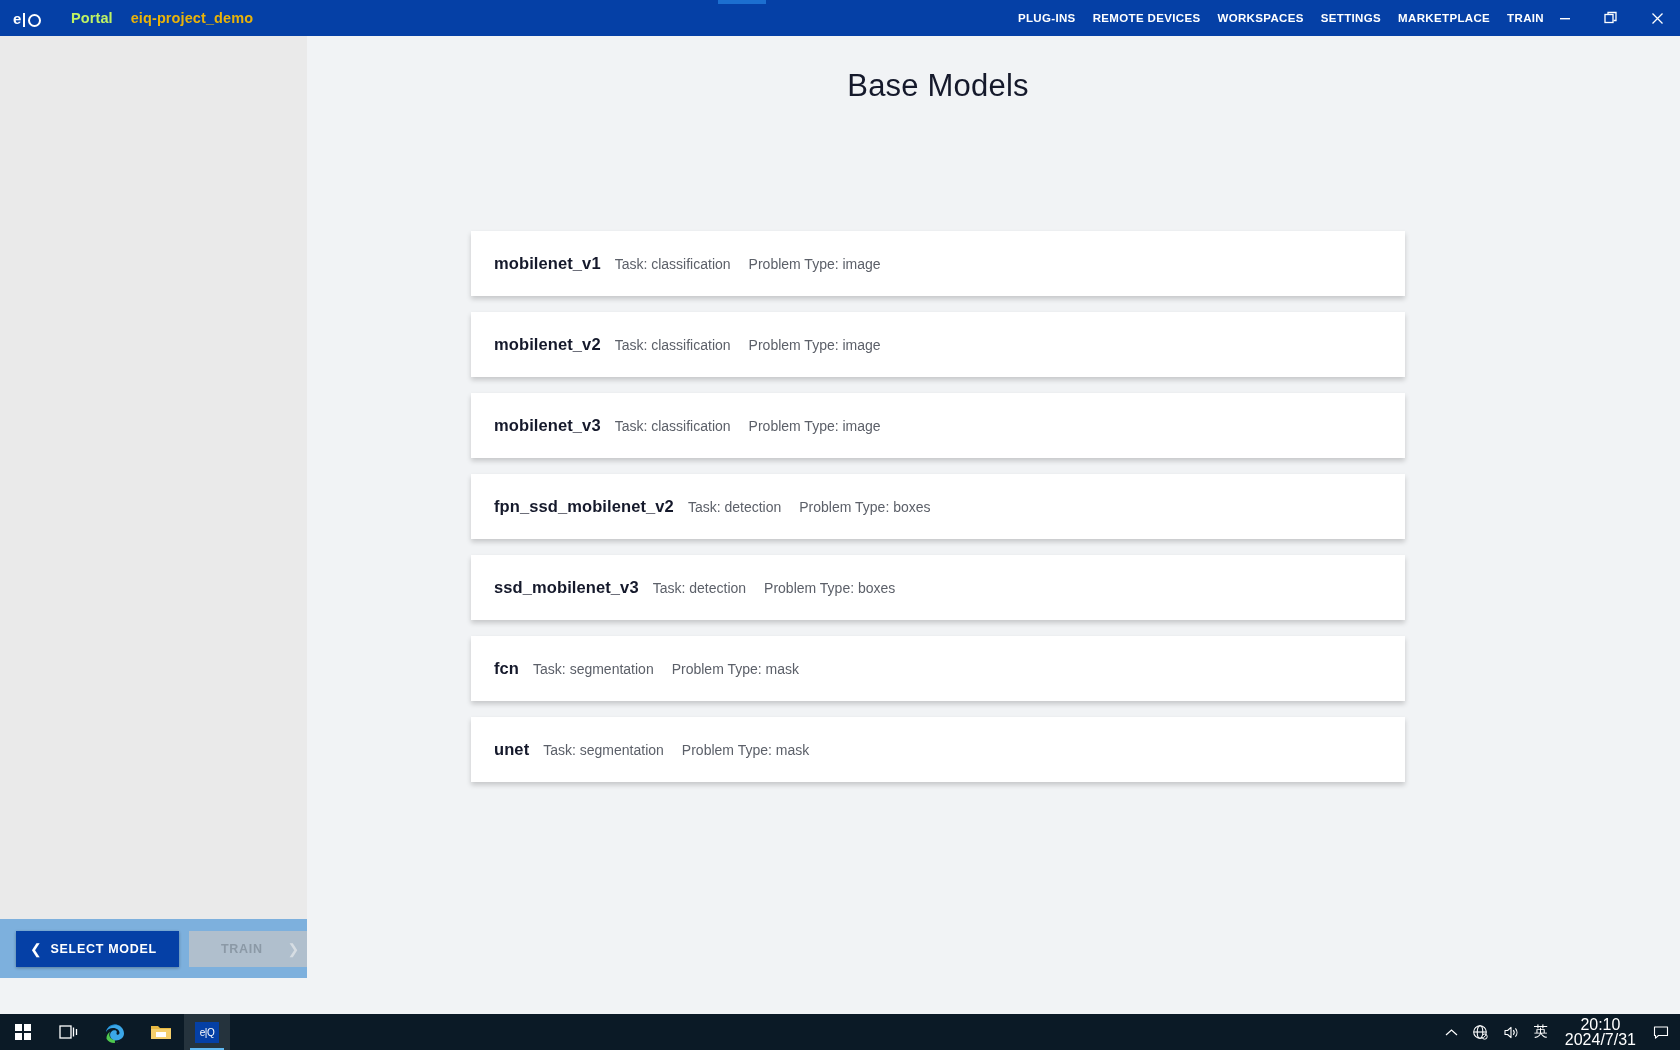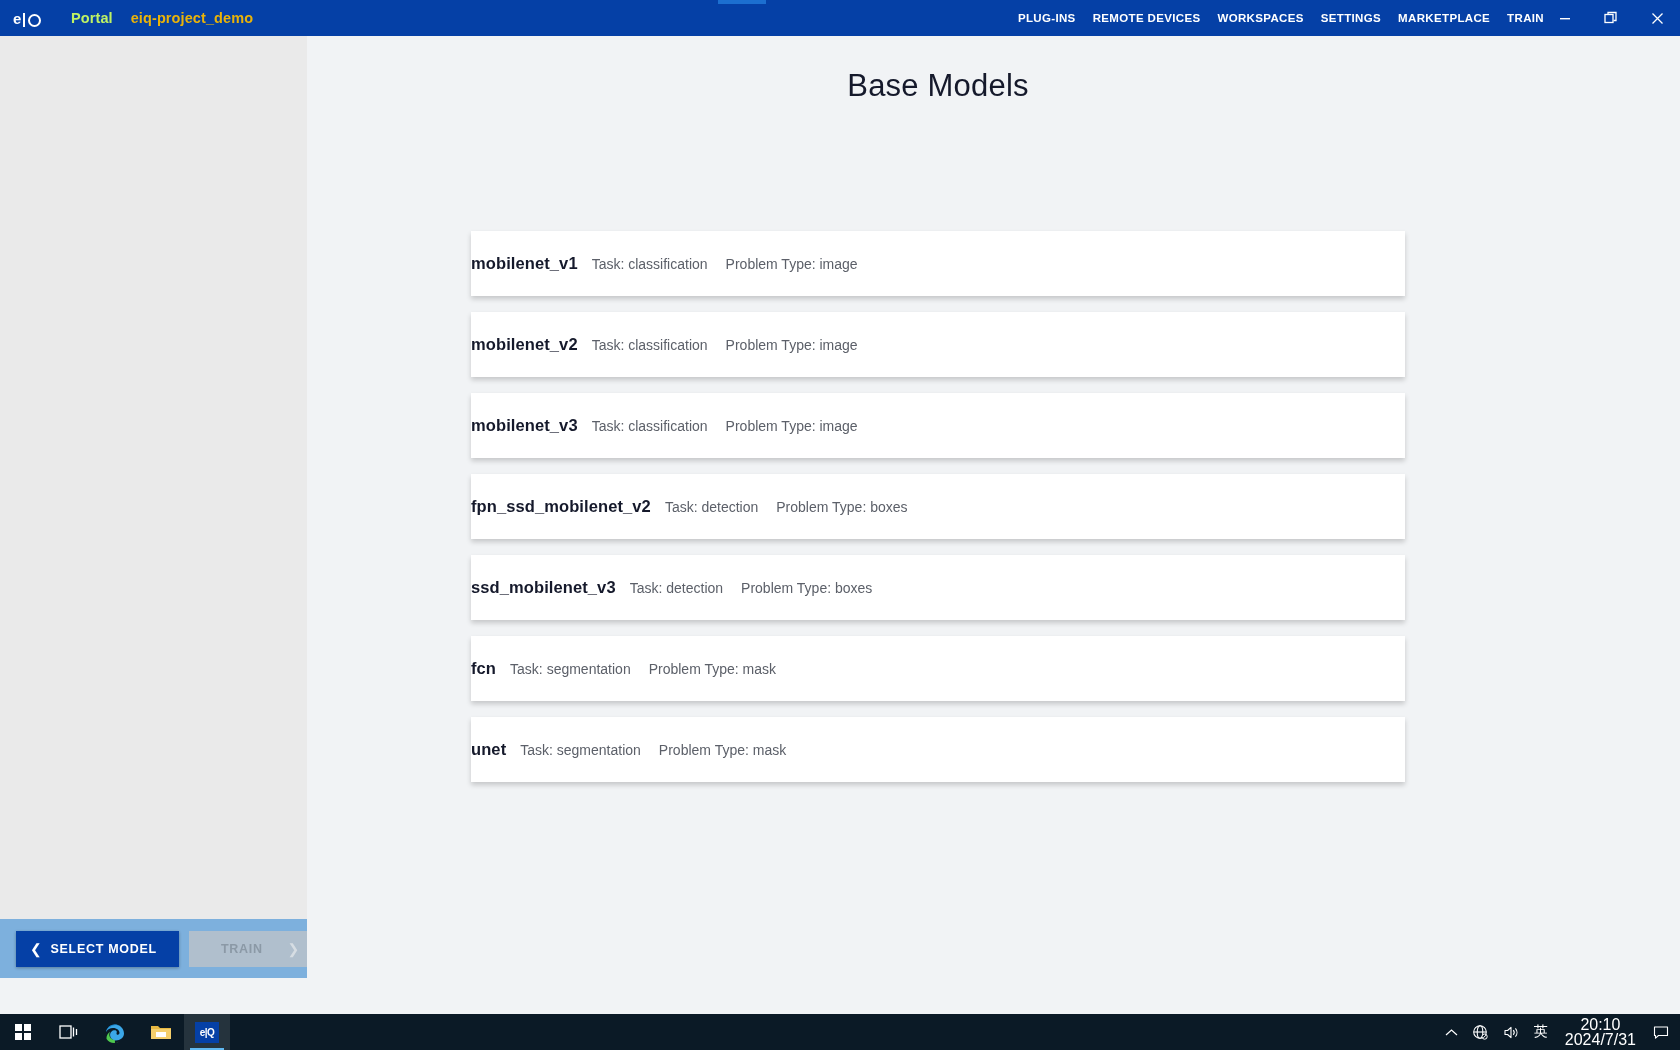--- a/index.html
+++ b/index.html
@@ -191,20 +191,21 @@
     width: 934px;
   }
   .model-card {
     width: 934px;
     height: 65px;
     background: #ffffff;
     margin-bottom: 16px;
     box-shadow: 0 3px 5px rgba(0,0,0,0.18);
     display: flex;
     align-items: center;
+    padding-left: 23px;
     cursor: pointer;
   }
   .model-name {
     font-size: 16.5px;
     font-weight: 700;
     color: #15192b;
     letter-spacing: 0.1px;
     white-space: nowrap;
   }
   .model-meta {
@@ -248,21 +249,21 @@
     grid-template-rows: 7px 7px;
     gap: 2px;
   }
   .win-logo span { background: #ffffff; display: block; }
 
   .eiq-tile {
     width: 24px; height: 21px;
     background: #0540a6;
     color: #ffffff;
     font-size: 10px;
-    font-weight: 700;
+    font-weight: 400;
     display: flex;
     align-items: center;
     justify-content: center;
     letter-spacing: -0.5px;
   }
 
   #tray {
     position: absolute;
     right: 0; top: 1014px;
     height: 36px;

